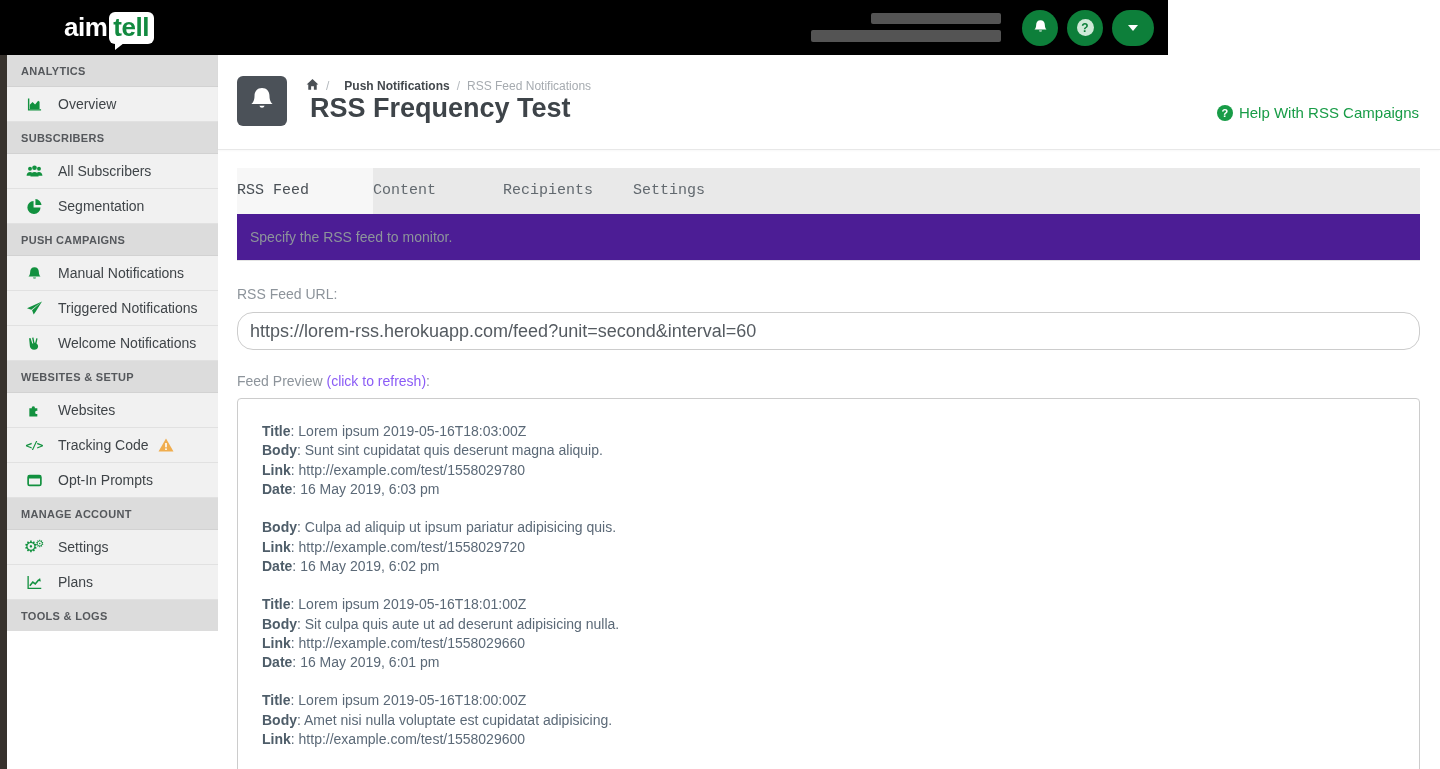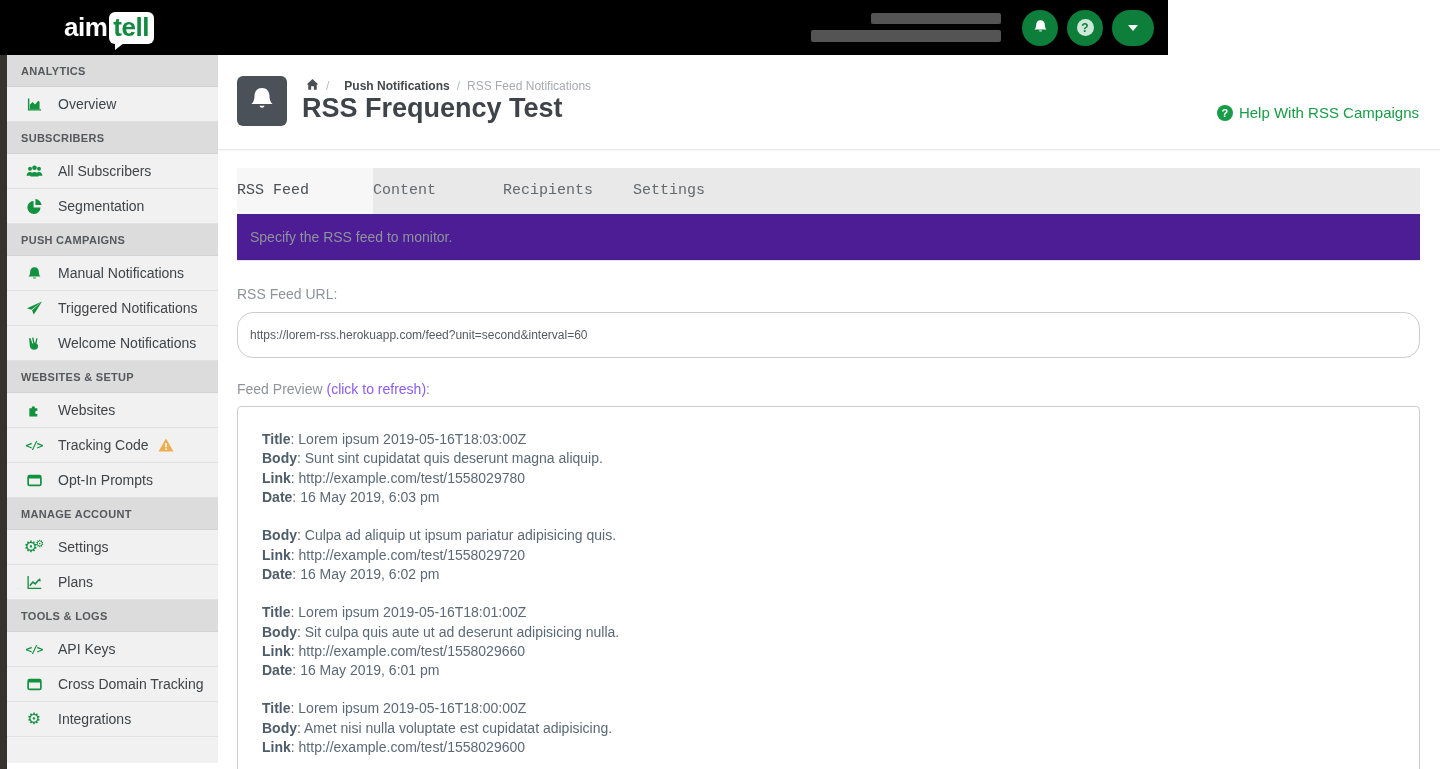--- a/index.html
+++ b/index.html
@@ -26,21 +26,21 @@
             width:36px; height:36px; border-radius:18px; margin-left:9px;
             display:flex; align-items:center; justify-content:center; }
   .tb-btn.wide { width:42px; }
   .tb-q { width:17px; height:17px; border-radius:50%; background:#cfe9d8; color:#0d7f3a;
           font-size:12px; font-weight:bold; display:flex; align-items:center; justify-content:center; }
   .caret { width:0; height:0; border-left:5px solid transparent; border-right:5px solid transparent;
            border-top:6px solid #fff; }
 
   
   .side-dark { position:absolute; top:55px; left:0; width:7px; height:714px; background:#37322d; }
-  .sidebar { position:absolute; top:55px; left:7px; width:211px; height:708px;
+  .sidebar { position:absolute; top:55px; left:7px; width:211px; height:576px;
              background:#f1f1f1; overflow:hidden; }
   .side-section { height:32px; background:#dcdcdc; color:#55585c; font-size:11px; font-weight:bold;
                   letter-spacing:0.3px; display:flex; align-items:center; padding-left:14px;
                   border-bottom:1px solid #d2d2d2; }
   .side-item { height:35px; background:#f1f1f1; border-bottom:1px solid #e1e1e1; display:flex;
                align-items:center; color:#3f4448; font-size:14px; cursor:pointer; }
   .side-item .icon { width:20px; margin-left:17px; margin-right:14px; color:#12913f;
                      display:inline-flex; align-items:center; justify-content:center; }
   .side-item.active { background:#0f8a3e; border-bottom-color:#0f8a3e; color:#fff; }
   .side-item.active .icon { color:#fff; }
@@ -54,36 +54,36 @@
   .page-header { position:relative; height:95px; border-bottom:1px solid #e8e8e8;
                  box-shadow:0 1px 2px rgba(0,0,0,0.03); }
   .bell-tile { position:absolute; left:19px; top:21px; width:50px; height:50px; border-radius:6px;
                background:#4b5158; color:#fff; display:flex; align-items:center; justify-content:center; }
   .breadcrumb { position:absolute; left:88px; top:23px; display:flex; align-items:center; gap:7px;
                 font-size:12px; }
   .bc-home { color:#4a4f54; display:inline-flex; cursor:pointer; }
   .bc-sep { color:#b4b9be; }
   .bc-link { color:#43484d; font-weight:bold; text-decoration:none; cursor:pointer;margin-left:8px; }
   .bc-current { color:#a6abb0; cursor:pointer; }
-  .page-title { position:absolute; left:84px; top:38px; font-size:27px; font-weight:bold; color:#3e4449; }
+  .page-title { position:absolute; left:92px; top:38px; font-size:27px; font-weight:bold; color:#3e4449; }
   .help-link { position:absolute; right:21px; top:49px; color:#189c47; font-size:15px;
                text-decoration:none; display:flex; align-items:center; gap:6px; cursor:pointer; }
   .help-q { width:16px; height:16px; border-radius:50%; background:#189c47; color:#fff; font-size:11px;
             font-weight:bold; display:inline-flex; align-items:center; justify-content:center; }
 
   .tab-panel { margin:18px 20px 0 19px; }
   .tab-bar { display:flex; background:#e9e9e9; height:46px; }
   .tab { width:130px; text-align:left; line-height:46px; font-size:15px; color:#62696f; cursor:pointer;font-family:Liberation Mono, monospace; }
   .tab.active { width:136px; background:#f7f7f7; color:#4a5056; }
   .panel-desc { background:#4c1d95; border-bottom:1px solid #e4e4e4; padding:15px 13px;
                 color:#8d949b; font-size:14px; }
   .form-area { background:#fff; padding:13px 0 0 0; }
   .field-label { display:block; color:#8d949b; font-size:14px; margin:12px 0 10px 0; }
-  .url-input { width:100%; height:46px; border:1px solid #ccc; border-radius:16px; padding:0 12px;
-               font-size:12px; color:#555b61; font-family:"Liberation Sans", sans-serif; }
+  .url-input { width:100%; height:38px; border:1px solid #ccc; border-radius:16px; padding:0 12px;
+               font-size:18px; color:#555b61; font-family:"Liberation Sans", sans-serif; }
   .preview-label-row { margin:23px 0 9px 0; color:#8d949b; font-size:14px; }
   .refresh-link { color:#8b5cf6; text-decoration:none; cursor:pointer; }
   .preview-box { border:1px solid #ccc; border-radius:4px; padding:23px 24px; height:520px;
                  overflow:hidden; background:#fff; }
   .entry { margin-bottom:19px; }
   .entry p { font-size:14px; line-height:1.38; color:#5b6977; }
   .entry b { color:#4e5d69; }
 </style>
 </head>
 <body>

